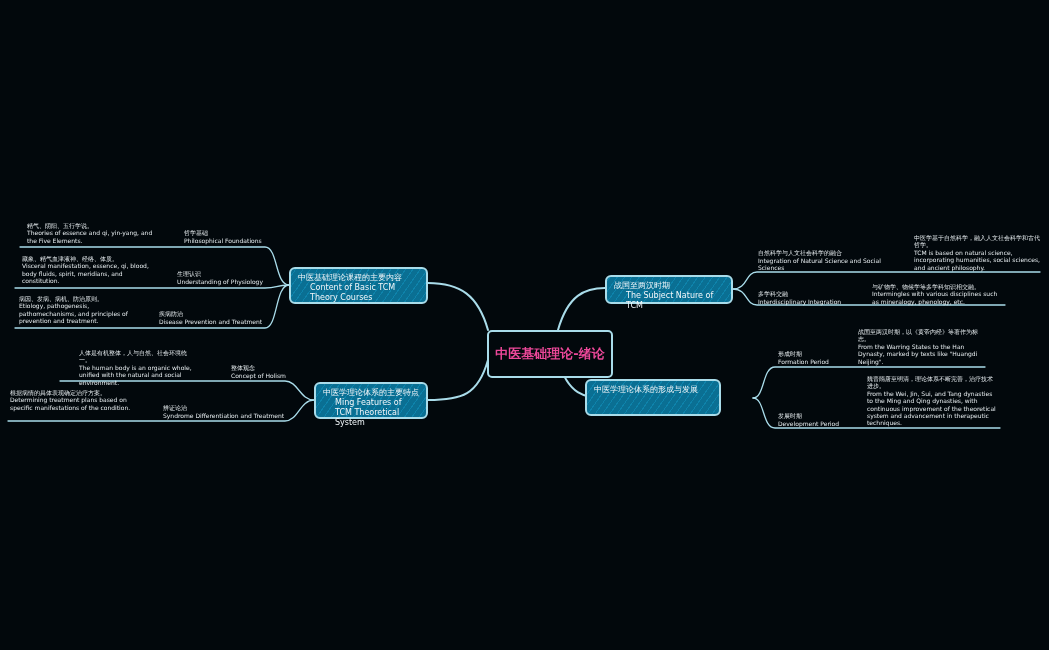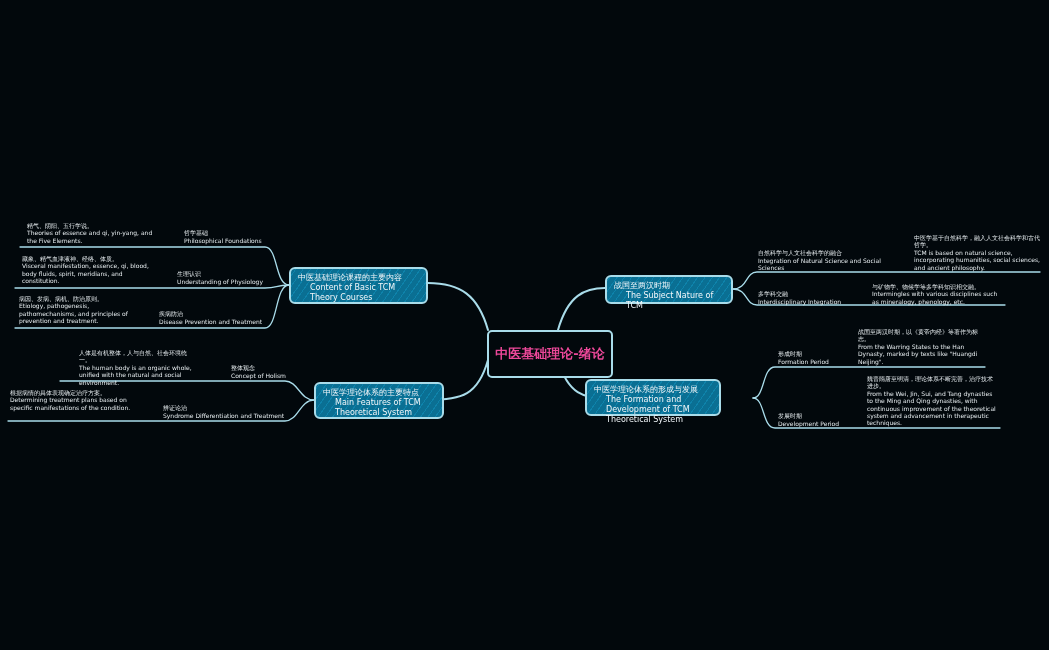--- a/index.html
+++ b/index.html
@@ -73,23 +73,23 @@
 </div>
 <div class="lbl" style="left:159px;top:310px;">
   <span>疾病防治</span>
   <span>Disease Prevention and Treatment</span>
 </div>
 <div class="desc" style="left:19px;top:295px;width:110px;">
   <span>病因、发病、病机、防治原则。</span>
   <span>Etiology, pathogenesis, pathomechanisms, and principles of prevention and treatment.</span>
 </div>
 
-<div class="topic" style="left:314px;top:382px;width:130px;height:37px;">
+<div class="topic" style="left:314px;top:382px;width:114px;height:37px;">
   <span class="zh">中医学理论体系的主要特点</span>
-  <span class="en">Main Features of TCM Theoretical System</span>
+  <span class="en">Ming Features of TCM Theoretical System</span>
 </div>
 <div class="lbl" style="left:231px;top:364px;">
   <span>整体观念</span>
   <span>Concept of Holism</span>
 </div>
 <div class="desc" style="left:79px;top:349px;width:115px;">
   <span>人体是有机整体，人与自然、社会环境统一。</span>
   <span>The human body is an organic whole, unified with the natural and social environment.</span>
 </div>
 <div class="lbl" style="left:163px;top:404px;">
@@ -117,21 +117,20 @@
   <span>多学科交融</span>
   <span>Interdisciplinary Integration</span>
 </div>
 <div class="desc" style="left:872px;top:283px;width:128px;">
   <span>与矿物学、物候学等多学科知识相交融。</span>
   <span>Intermingles with various disciplines such as mineralogy, phenology, etc.</span>
 </div>
 
 <div class="topic" style="left:585px;top:379px;width:136px;height:37px;">
   <span class="zh">中医学理论体系的形成与发展</span>
-  <span class="en">The Formation and Development of TCM Theoretical System</span>
 </div>
 <div class="lbl" style="left:778px;top:350px;">
   <span>形成时期</span>
   <span>Formation Period</span>
 </div>
 <div class="desc" style="left:858px;top:328px;width:128px;">
   <span>战国至两汉时期，以《黄帝内经》等著作为标志。</span>
   <span>From the Warring States to the Han Dynasty, marked by texts like "Huangdi Neijing".</span>
 </div>
 <div class="lbl" style="left:778px;top:412px;">

